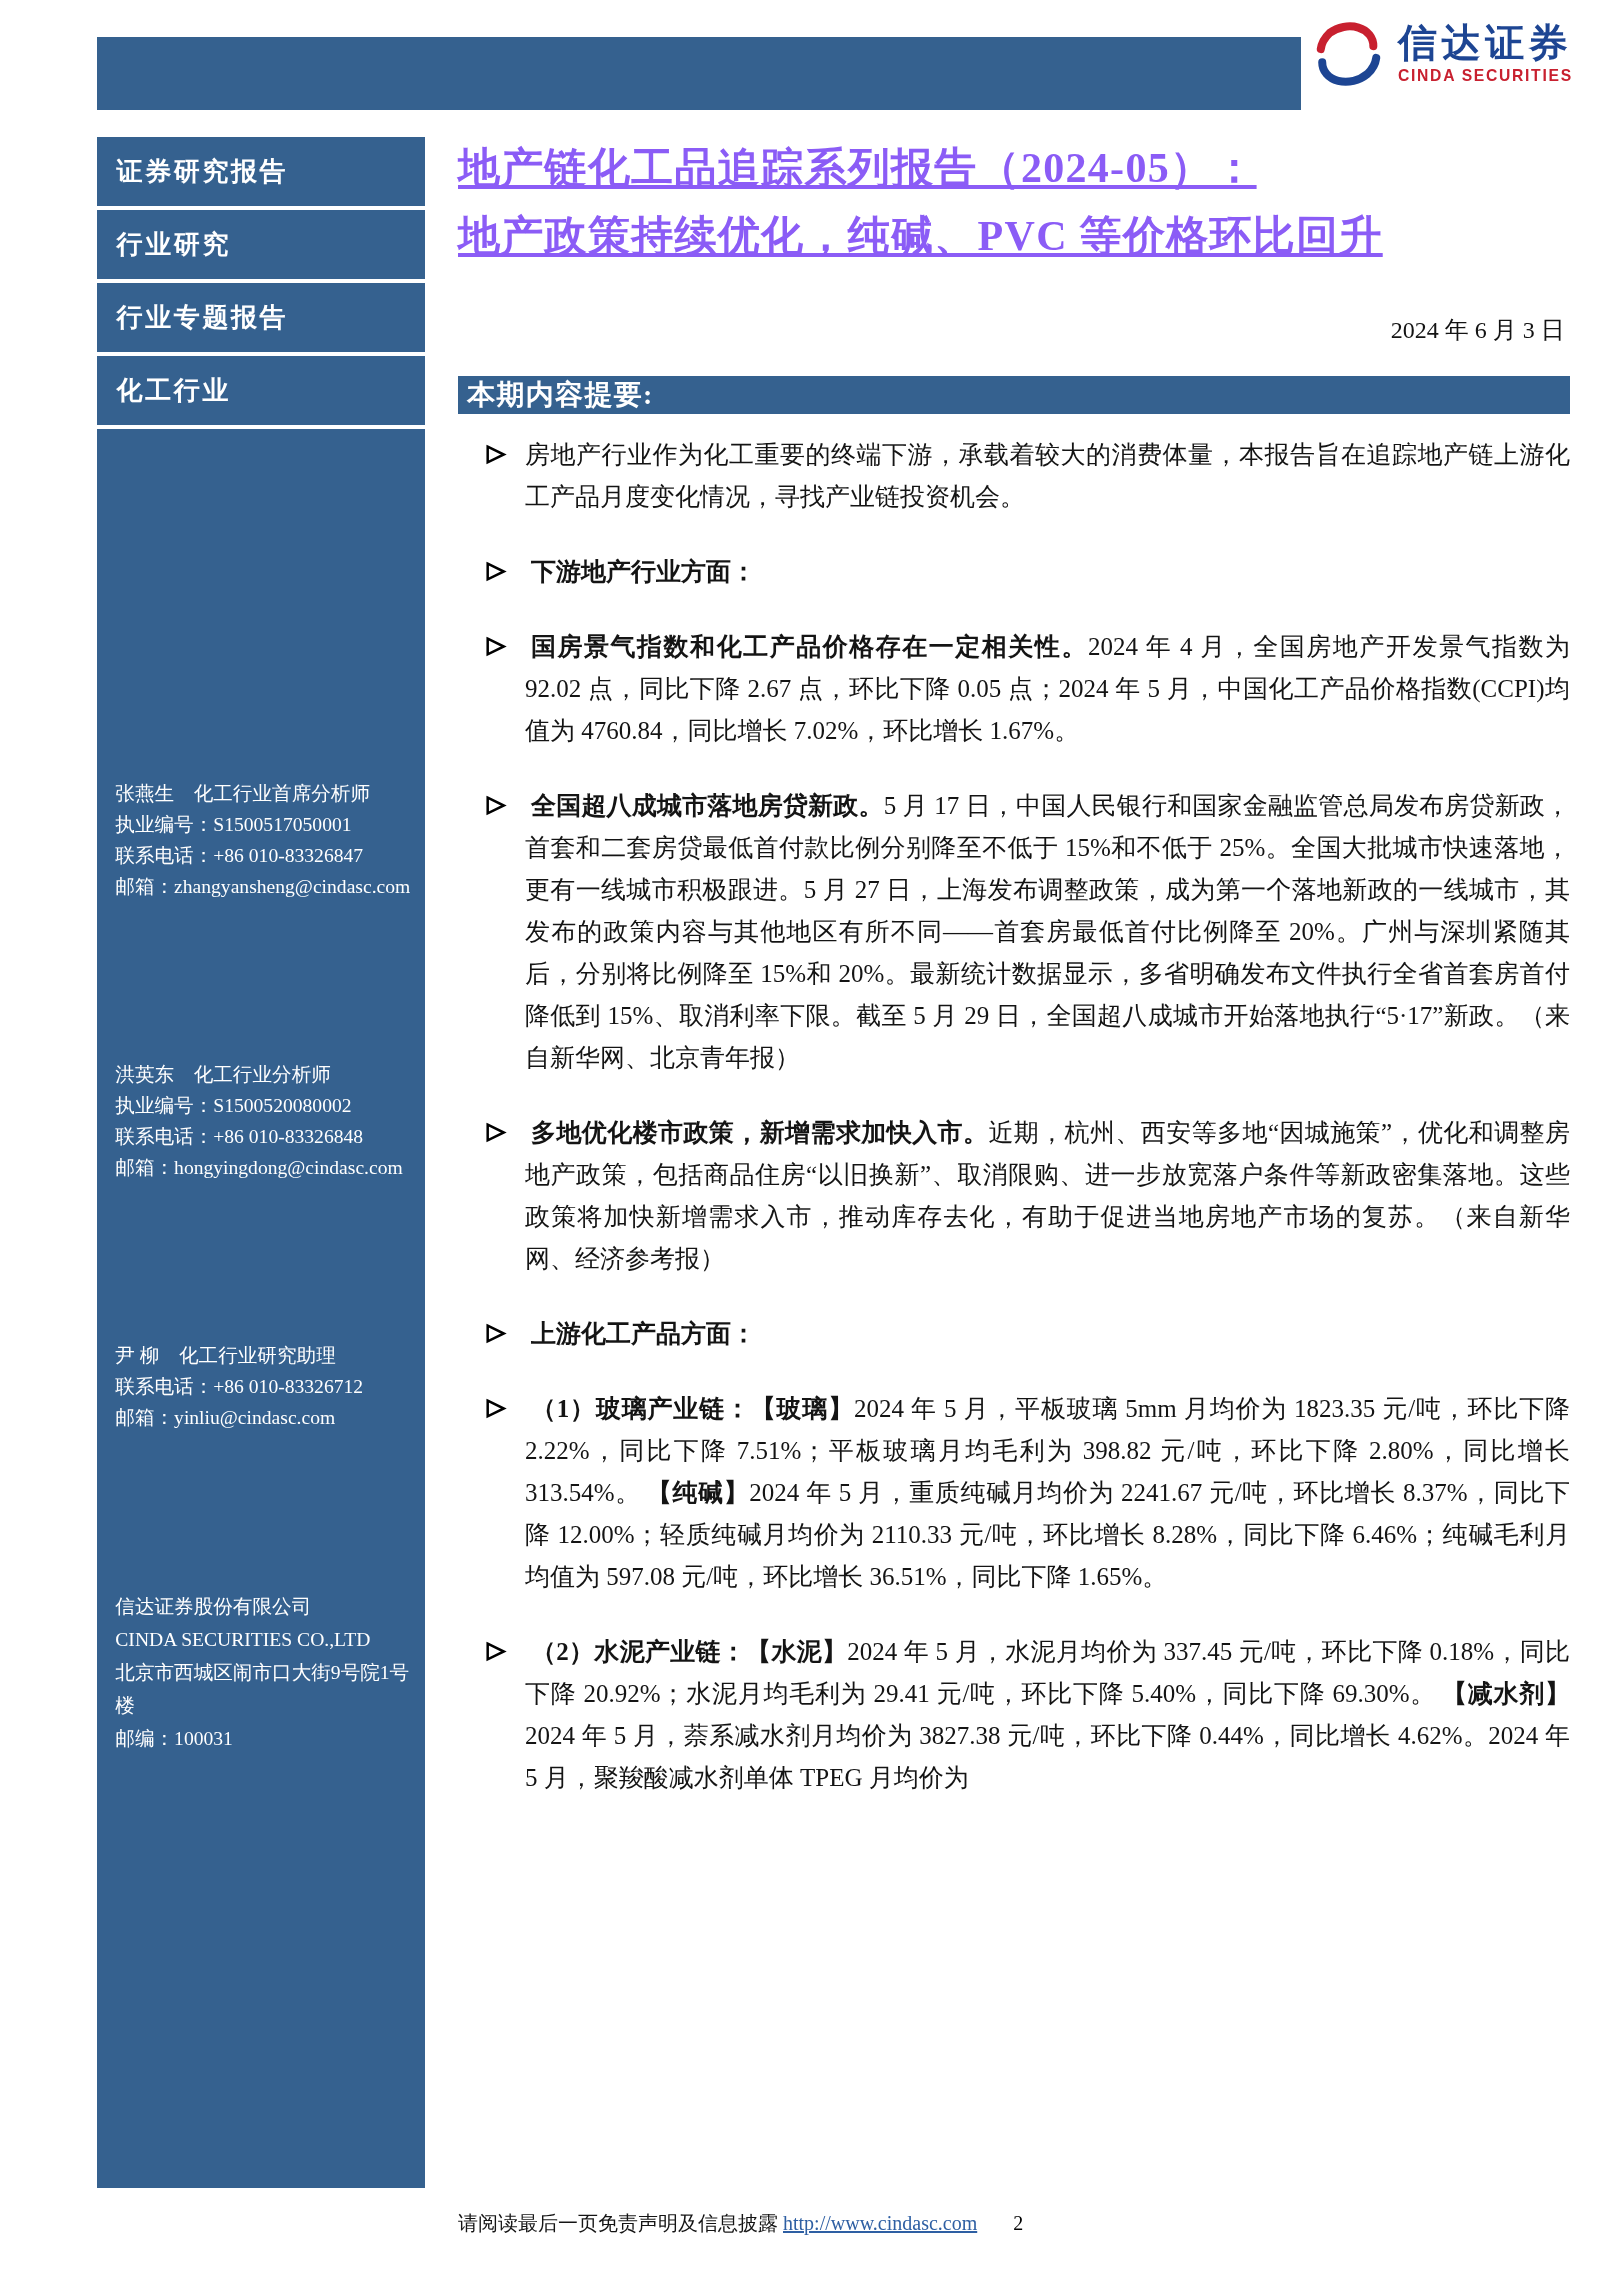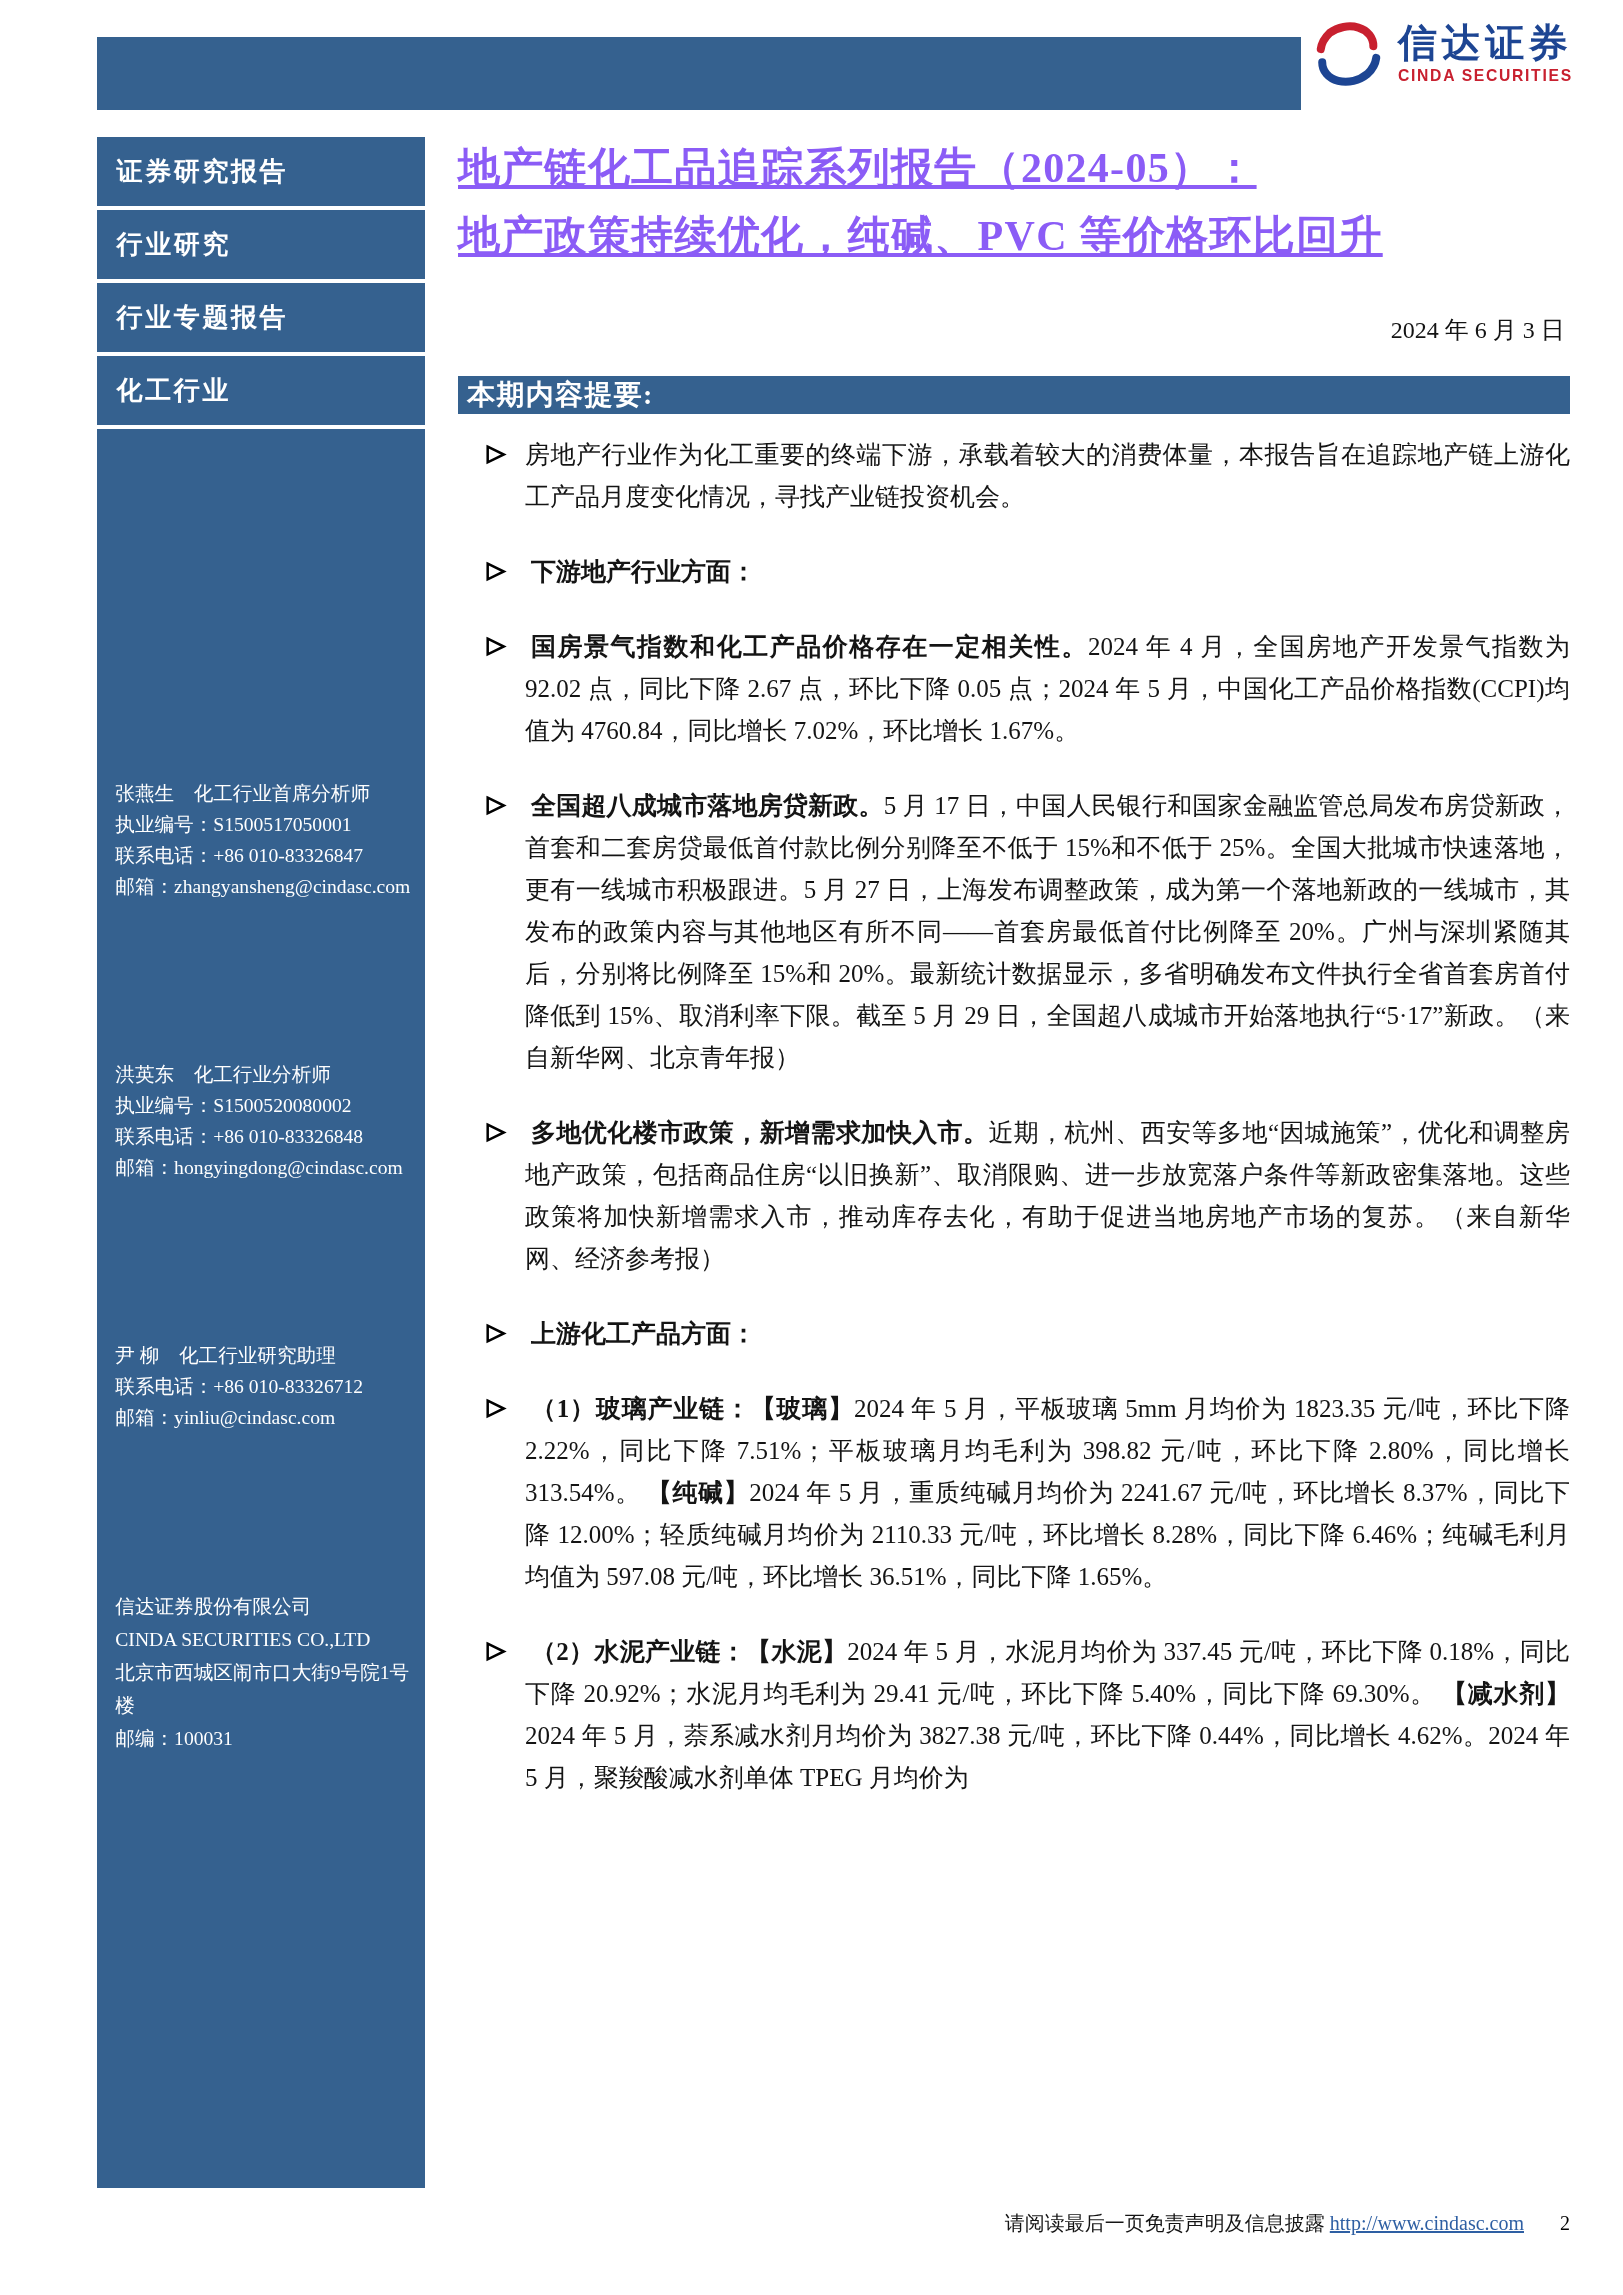--- a/index.html
+++ b/index.html
@@ -34,21 +34,21 @@
   .title{font-size:42px;line-height:68px;font-weight:bold;letter-spacing:1.3px;color:#8b5cf6;text-decoration:underline;}
   .date{text-align:right;font-size:24px;margin-top:44px;padding-right:5.2px;}
   .summary-bar{margin-top:30px;background:var(--blue);color:#ffffff;font-weight:bold;font-size:28px;height:38px;display:flex;align-items:center;padding-left:9.2px;letter-spacing:1.3px;}
   #bullet-list{list-style:none;margin-top:19.6px;}
   .bullet{position:relative;padding-left:67px;font-size:25px;line-height:42px;text-align:justify;margin-bottom:33px;}
   .bullet .marker{position:absolute;left:25px;top:8.5px;width:25px;height:25px;}
   .marker svg{width:25px;height:25px;display:block;}
   .marker path{fill:none;stroke:#000;stroke-width:2.4px;}
   .seg.bold{font-weight:bold;margin-left:6px;}
   
-  .footer{position:absolute;left:458px;top:2210px;width:1112px;text-align:right;font-size:20px;white-space:nowrap;}
+  .footer{position:absolute;left:458px;top:2210px;width:1112px;text-align:left;font-size:20px;white-space:nowrap;}
   .footer a{color:var(--link);text-decoration:underline;}
   .pageno{margin-left:31px;color:#000;}
 </style>
 </head>
 <body>
 
 <div class="band"></div>
 
 <div class="logo">
   <svg class="logo-emblem" viewBox="0 0 100 100" aria-hidden="true">

